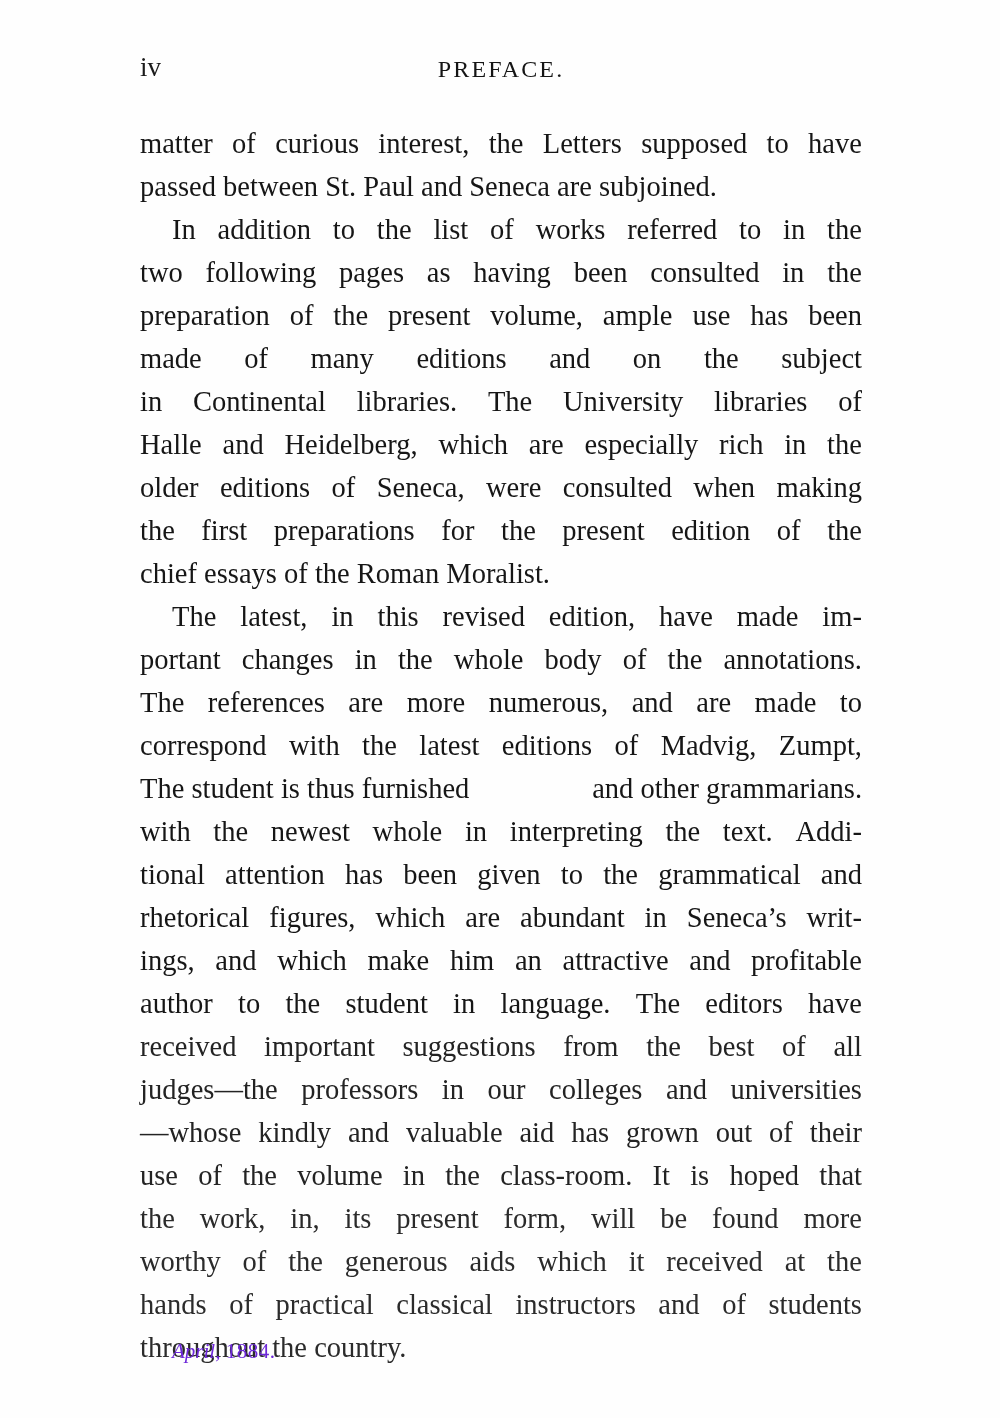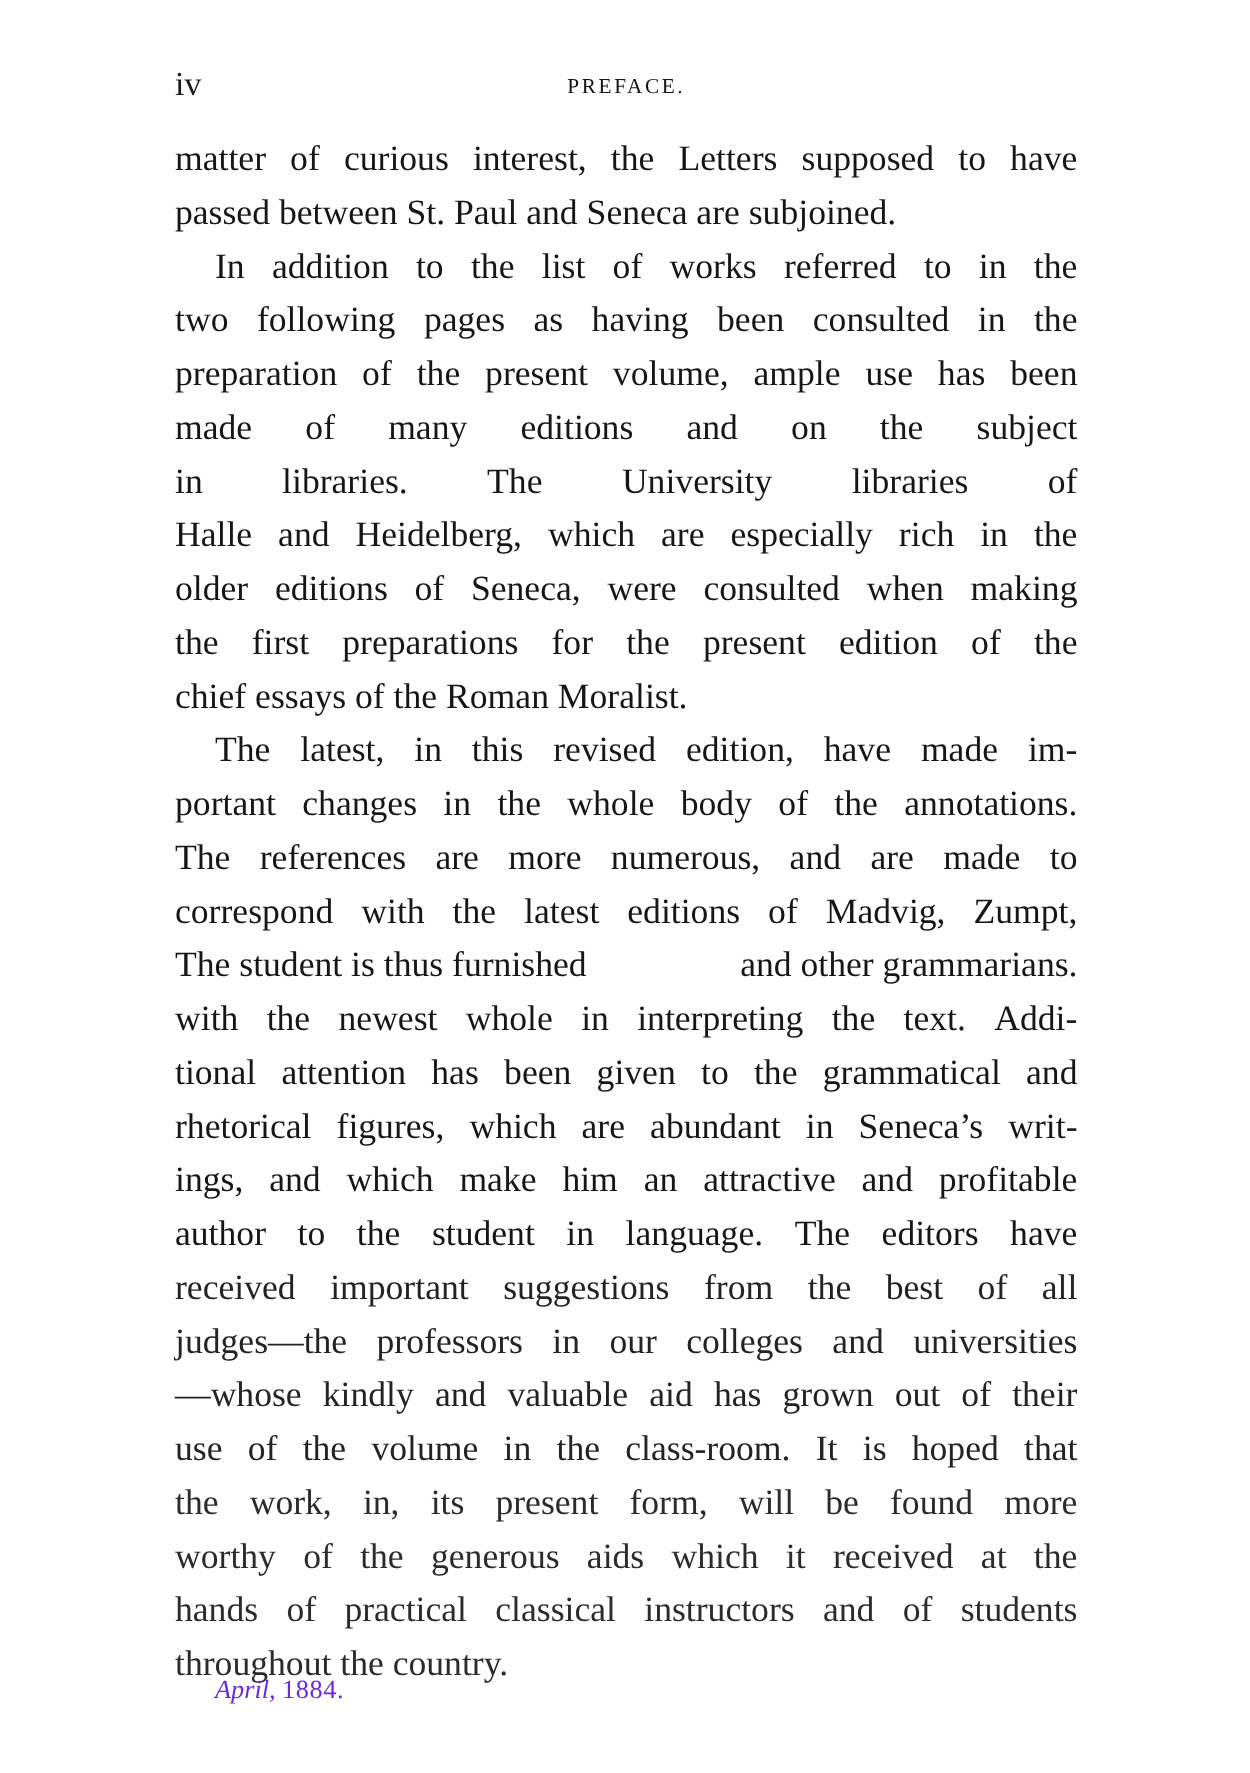--- a/index.html
+++ b/index.html
@@ -33,31 +33,31 @@
     font-size: 27px;
     line-height: 30px;
     color: #1a1a1a;
   }
   .head-title {
     position: absolute;
     left: 0;
     top: 4px;
     width: 720px;
     text-align: center;
-    font-size: 17px;
+    font-size: 24px;
     line-height: 26px;
     letter-spacing: 2.1px;
     text-indent: 2.1px;
     color: #151515;
   }
 
   
   .body-block {
     position: absolute;
-    top: 106px;
+    top: 122px;
     left: 140px;
     width: 722px;
   }
 
   
   .ln {
     display: block;
     height: 43px;
     font-size: 28.5px;
     line-height: 43px;
@@ -158,20 +158,21 @@
         <span>of</span>
         <span>many</span>
         <span>editions</span>
         <span>and</span>
         <span>on</span>
         <span>the</span>
         <span>subject</span>
       </div>
       <div class="ln j">
         <span>in</span>
+        <span>Continental</span>
         <span>libraries.</span>
         <span>The</span>
         <span>University</span>
         <span>libraries</span>
         <span>of</span>
       </div>
       <div class="ln j">
         <span>Halle</span>
         <span>and</span>
         <span>Heidelberg,</span>

